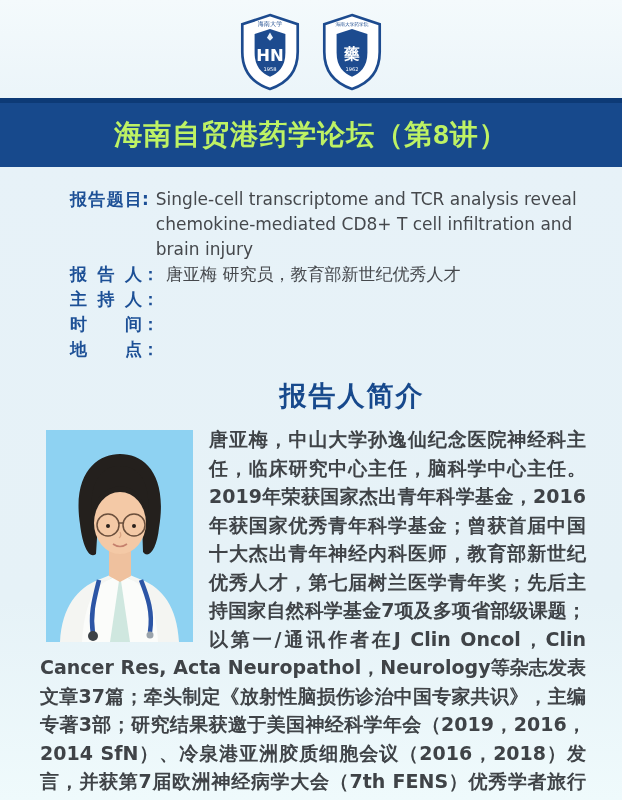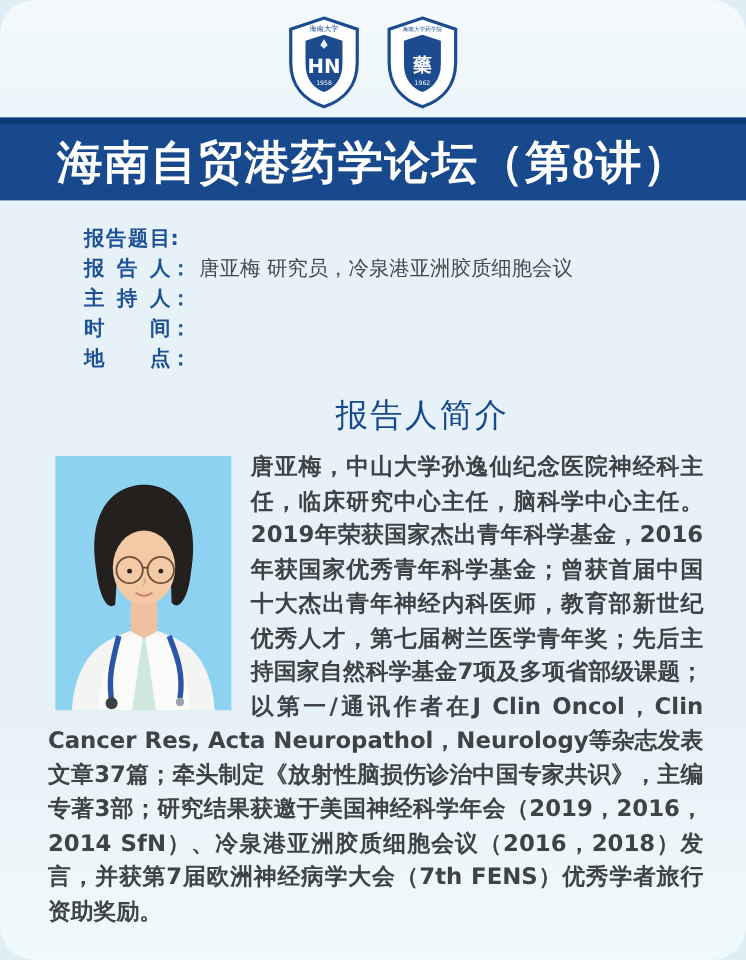--- a/index.html
+++ b/index.html
@@ -7,21 +7,20 @@
   body {
     font-family: "DejaVu Sans", "Liberation Sans", sans-serif;
     background: #dfeef5;
   }
   .poster {
     position: relative;
     width: 622px;
     height: 800px;
     overflow: hidden;
     background: linear-gradient(180deg, #f4fafc 0%, #e7f2f8 18%, #e6f2f7 75%, #effafc 100%);
-    border-radius: 29px;
   }
   
   .logo-row {
     padding-top: 13px;
     display: flex;
     justify-content: center;
     align-items: flex-start;
     gap: 16px;
     height: 98px;
   }
@@ -29,24 +28,24 @@
   
   .banner {
     height: 69px;
     background: #17498c;
     border-top: 5px solid #0d3a76;
     display: flex;
     align-items: center;
     justify-content: center;
   }
   .banner-title {
-    font-family: Liberation Serif, serif;
+    font-family: Liberation Sans, sans-serif;
     font-weight: 700;
-    font-size: 38px;
-    color: #ffffff;
+    font-size: 28px;
+    color: #bef264;
     letter-spacing: 1px;
     white-space: nowrap;
   }
   
   .info {
     padding: 20px 40px 0 70px;
     font-size: 17px;
     color: #45484c;
   }
   .info-row {
@@ -70,21 +69,21 @@
     color: #1d5096;
     margin-right: 7px;
   }
   .info-value { flex: 1 1 auto; max-width: 462px; }
   
   .bio-heading {
     margin-top: 16px;
     text-align: center;
     padding-left: 82px;
     font-size: 27px;
-    font-weight: 400;
+    font-weight: 700;
     color: #17498c;
     letter-spacing: 2px;
   }
   .bio {
     margin-top: 11px;
     padding: 0 36px 0 40px;
     font-size: 19px;
     line-height: 28.5px;
     color: #3f4347;
     text-align: justify;
@@ -124,25 +123,26 @@
   </div>
 
   <div class="banner">
     <div class="banner-title">海南自贸港药学论坛（第8讲）</div>
   </div>
 
   <div class="info">
     <div class="info-row">
       <span class="info-label">报告题目</span>
       <span class="info-colon">:</span>
+      <span class="info-value">Single-cell transcriptome and TCR analysis reveal chemokine-mediated CD8+ T cell infiltration and brain injury</span>
     </div>
     <div class="info-row">
       <span class="info-label">报告人</span>
       <span class="info-colon">：</span>
-      <span class="info-value">唐亚梅 研究员，冷泉港亚洲胶质细胞会议</span>
+      <span class="info-value">唐亚梅 研究员，教育部新世纪优秀人才</span>
     </div>
     <div class="info-row">
       <span class="info-label">主持人</span>
       <span class="info-colon">：</span>
     </div>
     <div class="info-row">
       <span class="info-label">时间</span>
       <span class="info-colon">：</span>
     </div>
     <div class="info-row">

